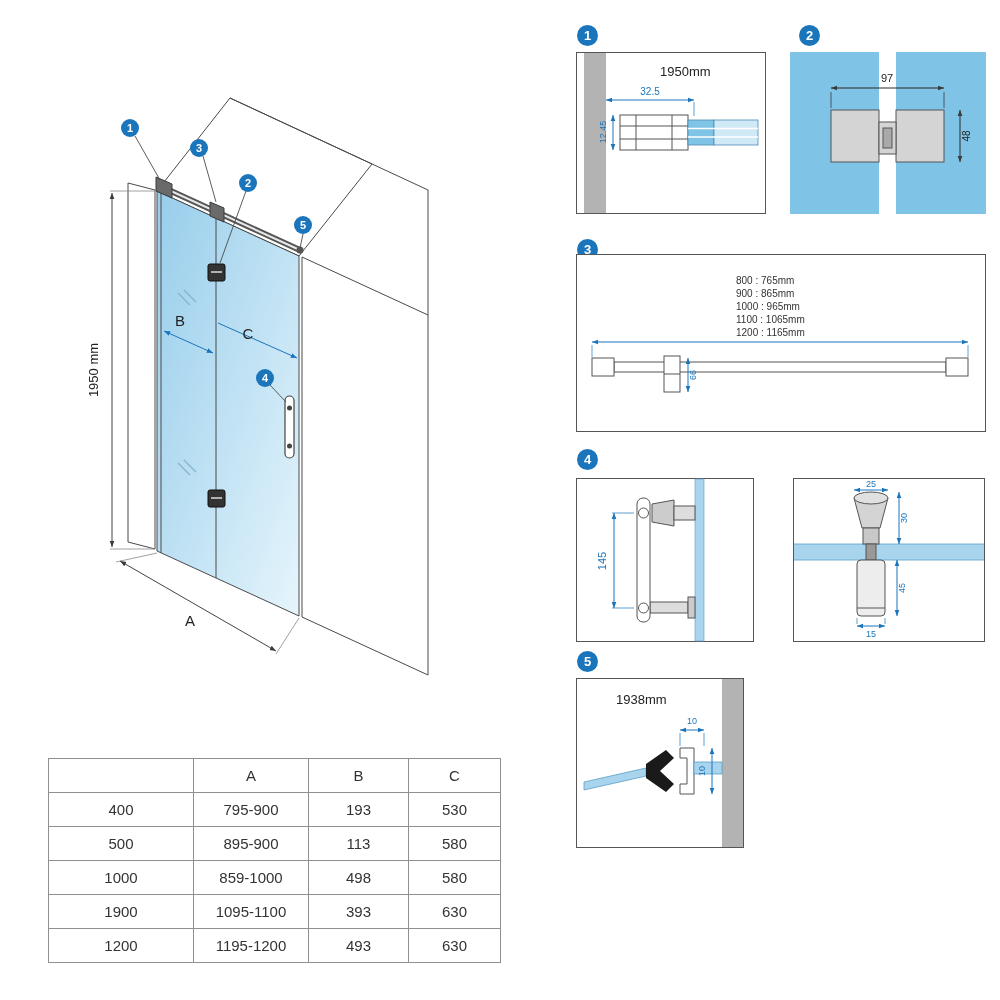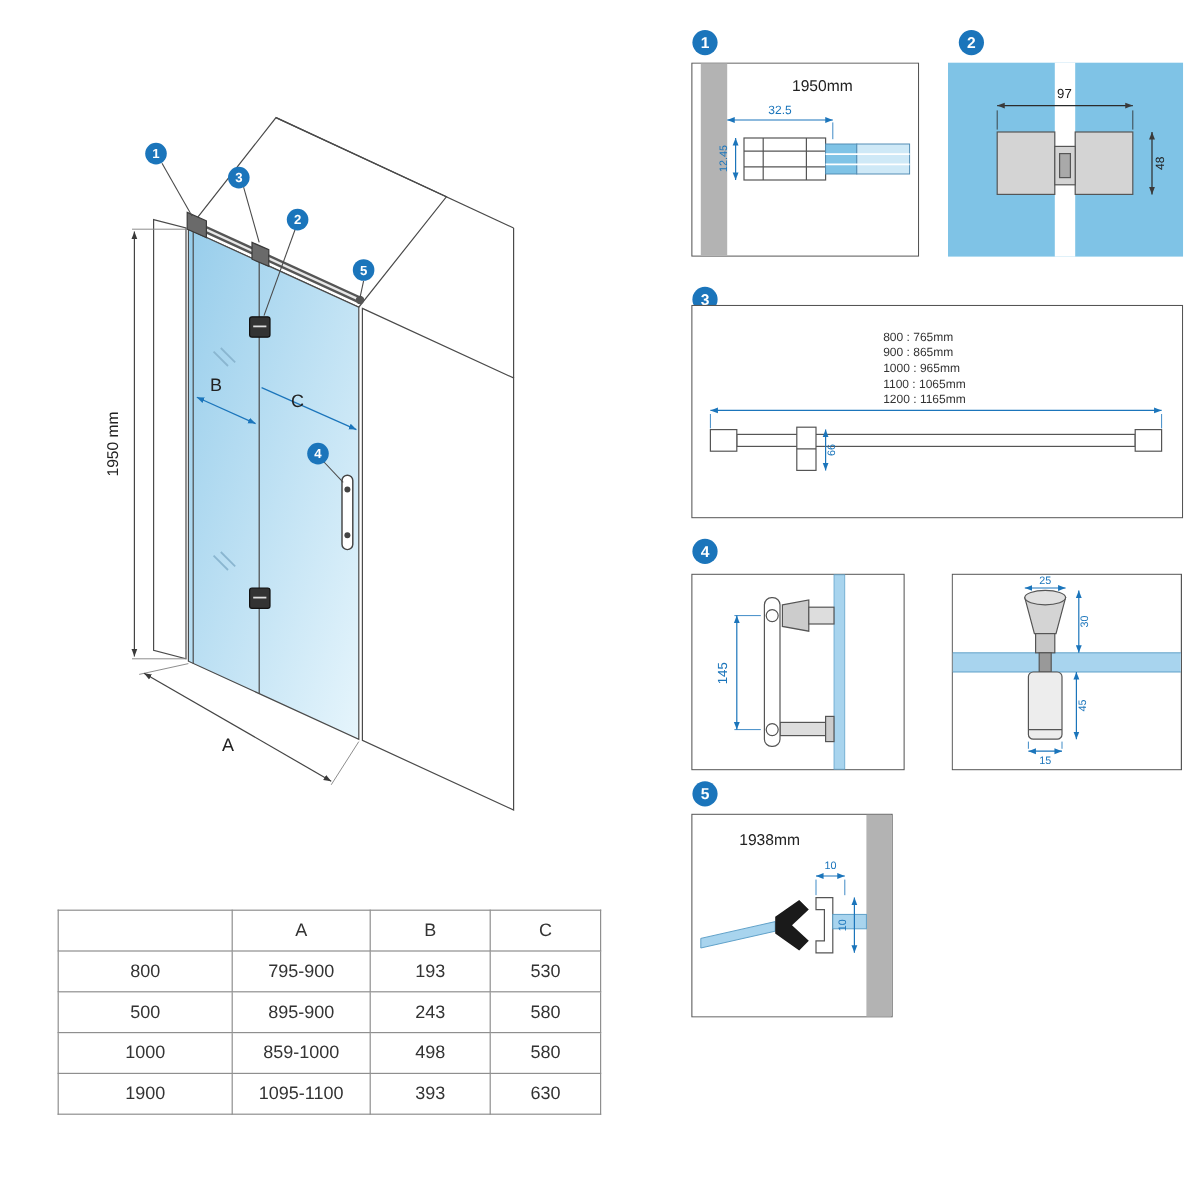--- a/index.html
+++ b/index.html
@@ -293,39 +293,45 @@
     <thead>
       <tr>
         <th></th>
         <th>A</th>
         <th>B</th>
         <th>C</th>
       </tr>
     </thead>
     <tbody>
         <tr>
-          <td>800</td>
+          <td>400</td>
           <td>795-900</td>
           <td>193</td>
           <td>530</td>
         </tr>
         <tr>
           <td>500</td>
           <td>895-900</td>
-          <td>243</td>
+          <td>113</td>
           <td>580</td>
         </tr>
         <tr>
           <td>1000</td>
           <td>859-1000</td>
           <td>498</td>
           <td>580</td>
         </tr>
         <tr>
           <td>1900</td>
           <td>1095-1100</td>
           <td>393</td>
           <td>630</td>
         </tr>
+        <tr>
+          <td>1200</td>
+          <td>1195-1200</td>
+          <td>493</td>
+          <td>630</td>
+        </tr>
       </tbody>
   </table>
 
 </div>
 
 </body></html>

